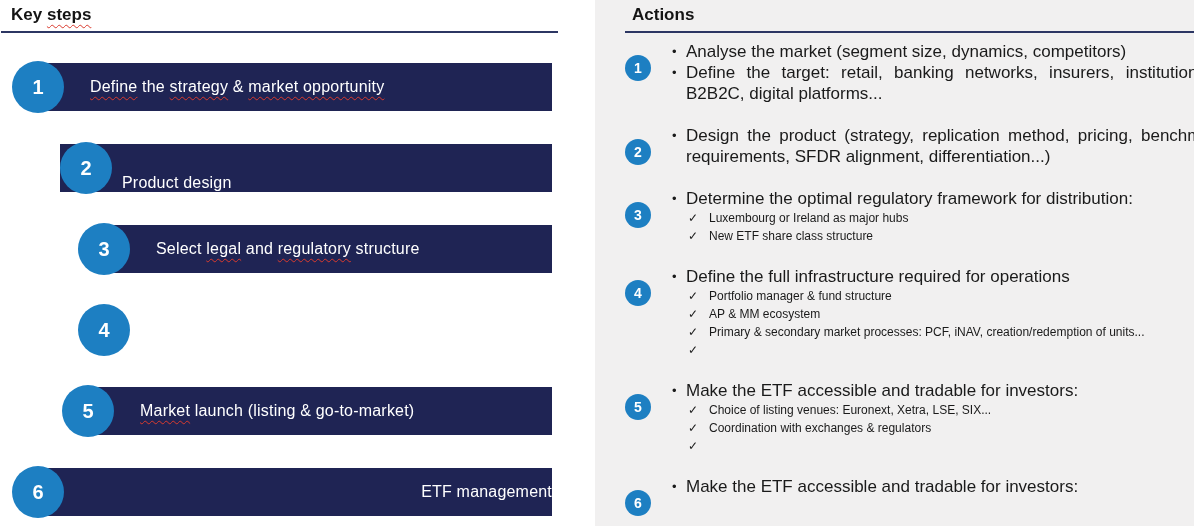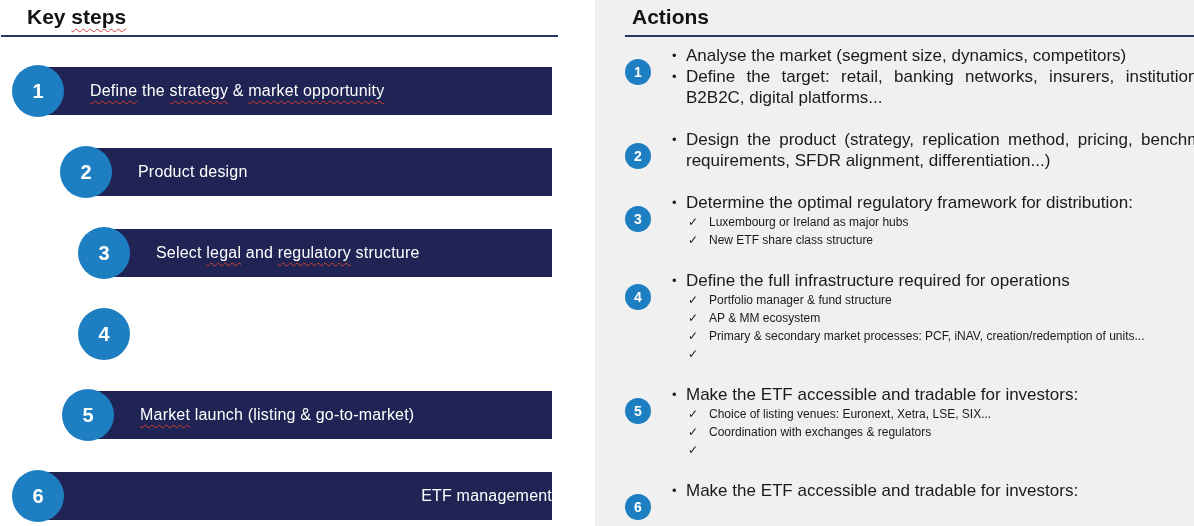--- a/index.html
+++ b/index.html
@@ -13,22 +13,22 @@
     --navy: #1f2454;
     --gray: #f1f0f0;
     --uline: #2c3663;
     --squiggle: #d93a2e;
     --ink: #1a1a1a;
   }
 
   
   .left-col { position: absolute; left: 0; top: 0; width: 568px; }
   .col-header {
-    font-weight: bold; font-size: 21px; color: #141414;
-    padding: 5px 0 6px 26px;
+    font-weight: bold; font-size: 17px; color: #141414;
+    padding: 5px 0 6px 10px;
     border-bottom: 2px solid var(--uline);
     box-sizing: border-box;
   }
   .left-col .col-header { width: 557px; margin-left: 1px; }
 
   .steps { position: relative; margin: 30px 0 0 12px; width: 540px; }
   .step-row { position: relative; height: 48px; margin-bottom: 33px; }
   .step-bar {
     position: absolute; top: 0; bottom: 0; right: 0;
     background: var(--navy);
@@ -84,21 +84,21 @@
 <div class="left-col">
   <div class="col-header"><span>Key </span><span class="sp">steps</span></div>
   <div class="steps">
       <div class="step-row">
         <div class="step-bar" style="left: 16px;">
           <span class="step-label"><span class="sp">Define</span><span> the </span><span class="sp">strategy</span><span> &amp; </span><span class="sp">market opportunity</span></span>
         </div>
         <div class="step-num" style="left: 0px;">1</div>
       </div>
       <div class="step-row">
-        <div class="step-bar" style="left: 64px;">
+        <div class="step-bar" style="left: 48px; align-items: flex-end;">
           <span class="step-label"><span>Product design</span></span>
         </div>
         <div class="step-num" style="left: 48px;">2</div>
       </div>
       <div class="step-row">
         <div class="step-bar" style="left: 82px;">
           <span class="step-label"><span>Select </span><span class="sp">legal</span><span> and </span><span class="sp">regulatory</span><span> structure</span></span>
         </div>
         <div class="step-num" style="left: 66px;">3</div>
       </div>

